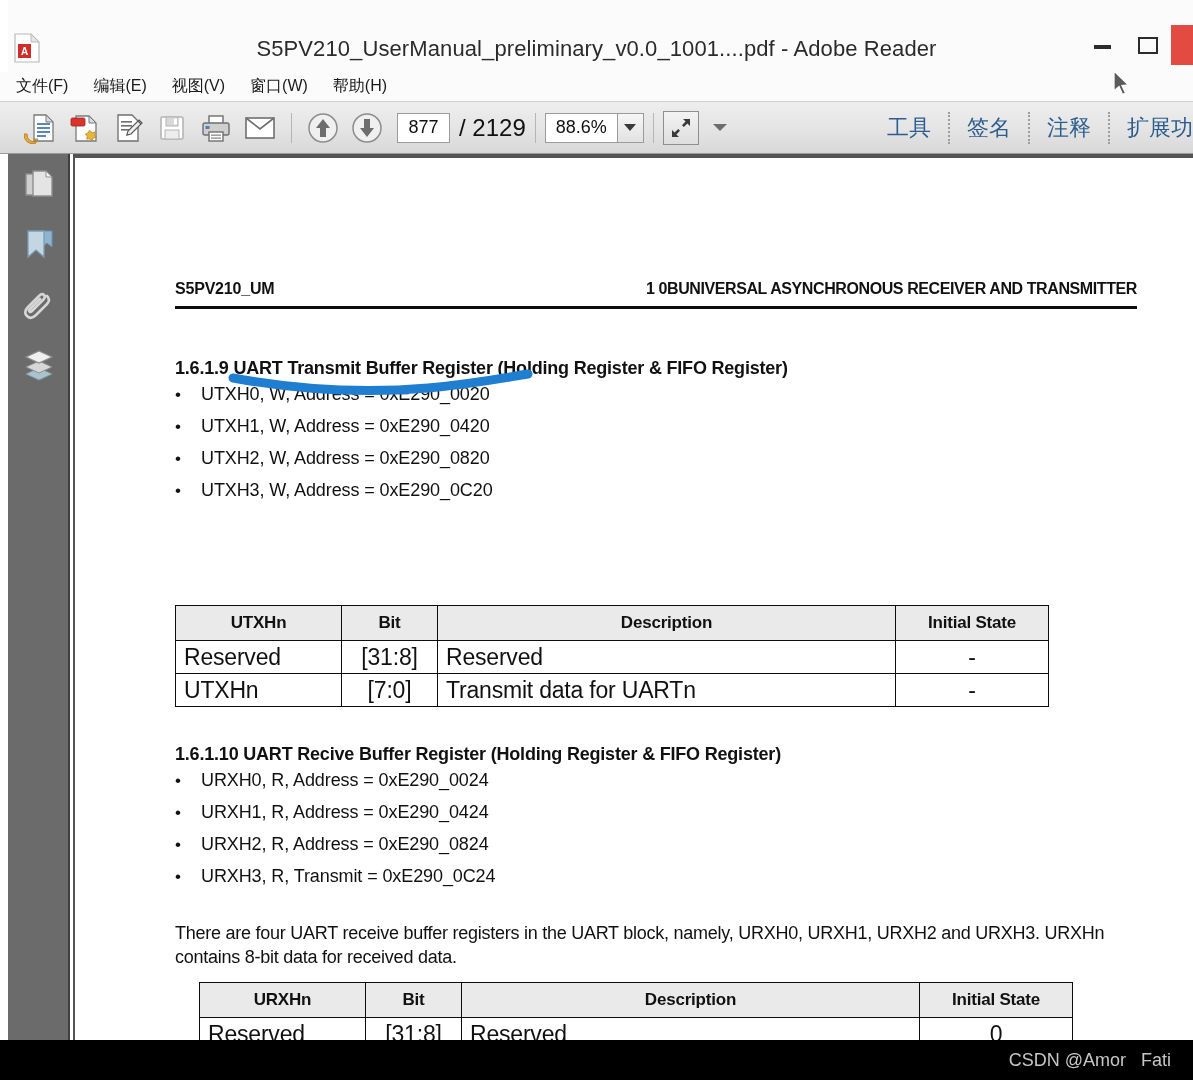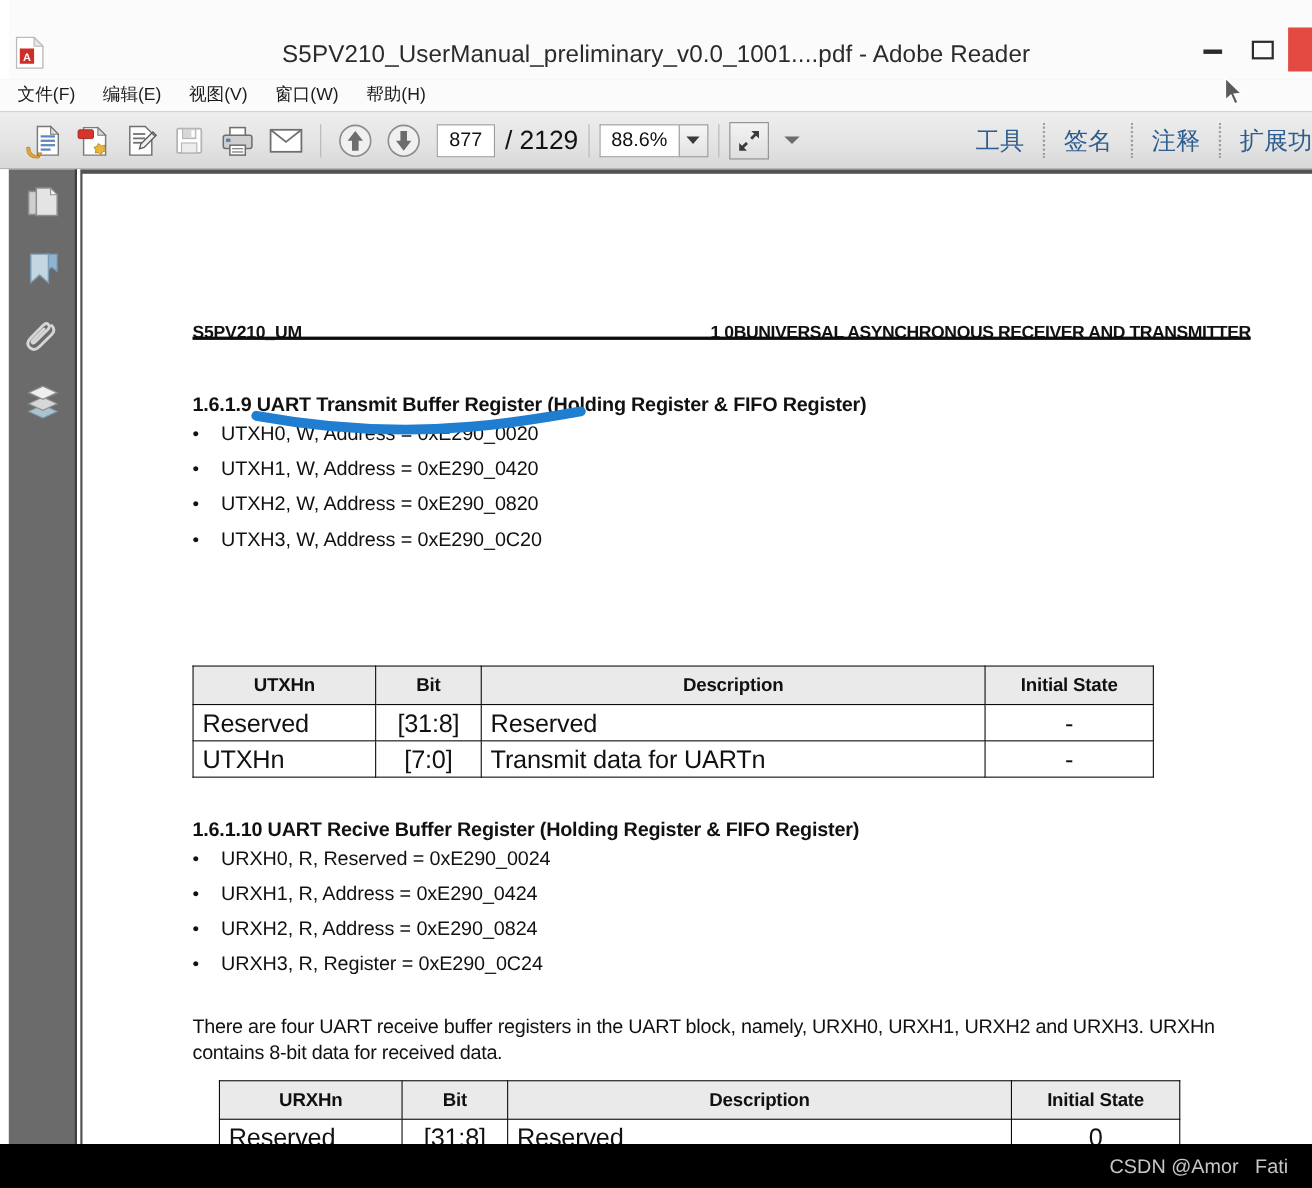--- a/index.html
+++ b/index.html
@@ -181,21 +181,21 @@
     overflow: hidden;
   }
   .pdfpage {
     position: absolute; left: 2px; top: 4px;
     width: 1118px; height: 882px;
     background: #ffffff;
   }
 
   
   .pdf-header {
-    position: absolute; left: 100px; top: 136px;
+    position: absolute; left: 100px; top: 122px;
     width: 962px;
     display: flex; justify-content: space-between; align-items: flex-start;
   }
   .pdf-hdr-left {
     font-size: 16px; font-weight: bold; color: #111;
     letter-spacing: -0.2px;
   }
   .pdf-hdr-right {
     font-size: 16px; font-weight: bold; color: #111;
     letter-spacing: -0.4px;
@@ -525,33 +525,33 @@
               <td class="td-c">-</td>
             </tr>
           </tbody>
         </table>
 
         <div class="sec-heading" style="left:100px; top:586px;">1.6.1.10  UART Recive Buffer Register (Holding Register &amp; FIFO Register)</div>
 
         <div class="bullet-list" style="left:100px; top:612px;">
           <div class="bullet-row">
             <span class="bullet-dot">•</span>
-            <span class="bullet-txt">URXH0, R, Reserved = 0xE290_0024</span>
+            <span class="bullet-txt">URXH0, R, Address = 0xE290_0024</span>
           </div>
           <div class="bullet-row">
             <span class="bullet-dot">•</span>
             <span class="bullet-txt">URXH1, R, Address = 0xE290_0424</span>
           </div>
           <div class="bullet-row">
             <span class="bullet-dot">•</span>
             <span class="bullet-txt">URXH2, R, Address = 0xE290_0824</span>
           </div>
           <div class="bullet-row">
             <span class="bullet-dot">•</span>
-            <span class="bullet-txt">URXH3, R, Register = 0xE290_0C24</span>
+            <span class="bullet-txt">URXH3, R, Transmit = 0xE290_0C24</span>
           </div>
         </div>
 
         <div class="para" style="left:100px; top:763px;">There are four UART receive buffer registers in the UART block, namely, URXH0, URXH1, URXH2 and URXH3. URXHn contains 8-bit data for received data.</div>
 
         <table class="reg-table" style="left:100px; top:824px;margin-left:24px;">
           <thead>
             <tr>
               <th class="col-a">URXHn</th>
               <th class="col-b">Bit</th>

